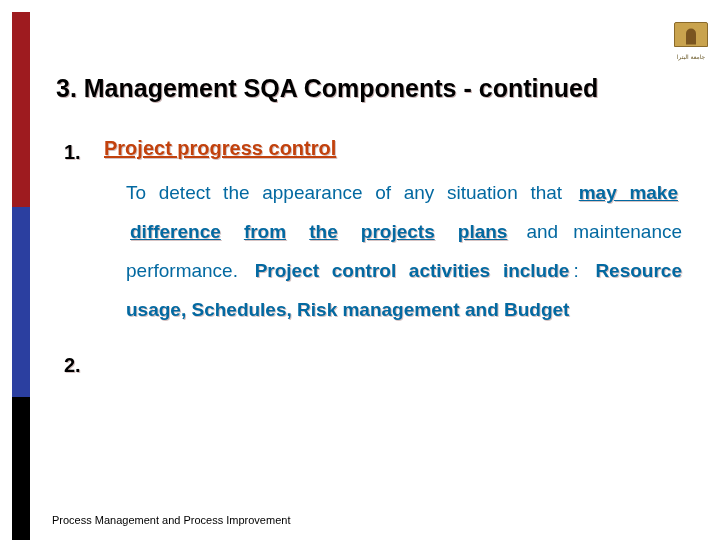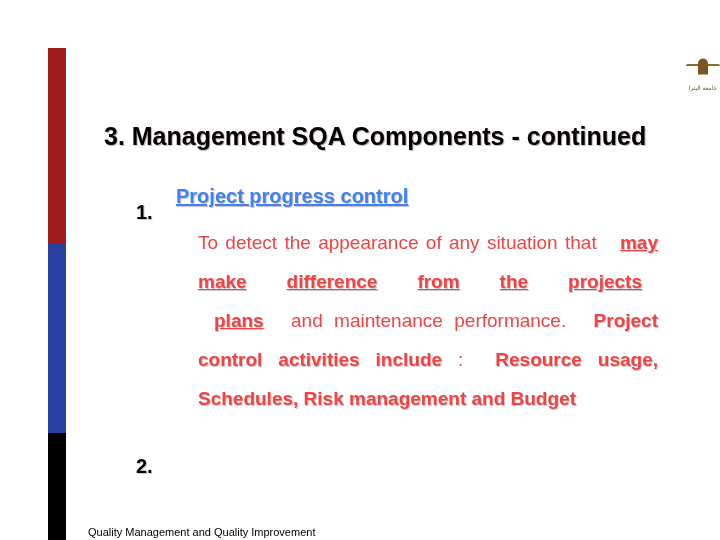--- a/index.html
+++ b/index.html
@@ -1,15 +1,15 @@
 <!DOCTYPE html>
 <html><head>
 <meta charset="utf-8">
 <style>
-  * { box-sizing: border-box; margin: 16px; padding: 0; }
+  * { box-sizing: border-box; margin: 4px; padding: 0; }
   html, body { width: 720px; height: 540px; overflow: hidden; }
   body {
     font-family: Arial, Helvetica, sans-serif;
     background: #fff;
     position: relative;
   }
   .sidebar-bottom {
     position: absolute;
     left: 0;
     top: 180px;
@@ -97,27 +97,27 @@
     top: 0;
     font-size: 20px;
     font-weight: bold;
     color: #000;
     text-shadow: 1px 1px 0 #d6c3c3;
   }
   .subhead {
     font-size: 20px;
     font-weight: bold;
     text-decoration: underline;
-    color: #3b82f6;
+    color: #c2410c;
     text-shadow: 1px 1px 0 #d6c3c3;
     margin-bottom: 14px;
   }
   .body-text {
     font-size: 19px;
-    color: #ef4444;
+    color: #0369a1;
     line-height: 2.05;
     padding-left: 22px;
     text-align: justify;
   }
   .body-text .em {
     font-weight: bold;
     text-decoration: underline;
     text-shadow: 1px 1px 0 #d6c3c3;
   }
   .body-text .em2 {
@@ -152,13 +152,13 @@
       <span class="num">1.</span>
       <div class="subhead">Project progress control</div>
       <div class="body-text">To detect the appearance of any situation that <span class="em">may make</span> <span class="em">difference</span> <span class="em">from</span> <span class="em">the</span> <span class="em">projects</span> <span class="em">plans</span> and maintenance performance. <span class="em2">Project control activities include</span>: <span class="em2">Resource usage, Schedules, Risk management and Budget</span></div>
     </li>
     <li>
       <span class="num">2.</span>
     </li>
   </ol>
 </div>
 
-<div class="footer">Quality Management and Quality Improvement</div>
+<div class="footer">Process Management and Process Improvement</div>
 
 </body></html>

